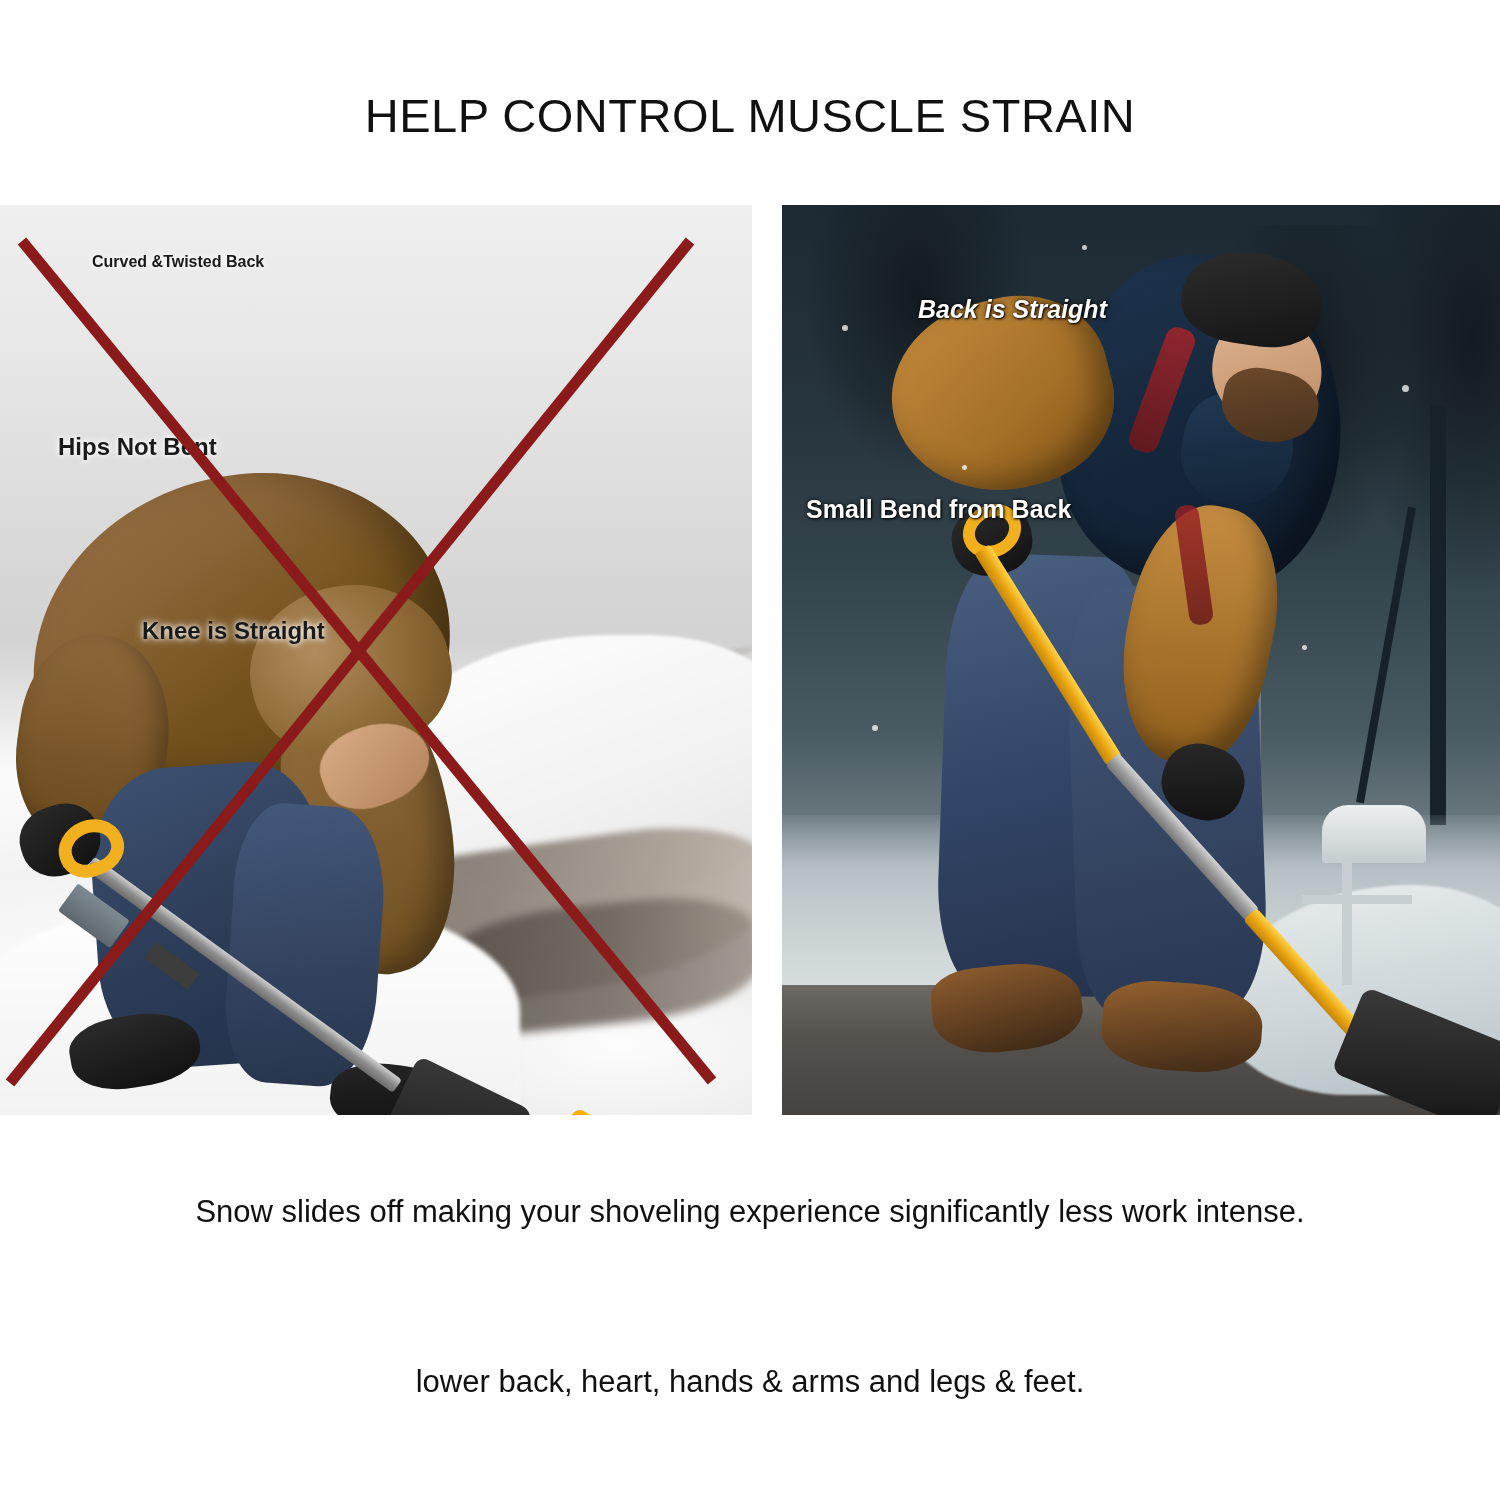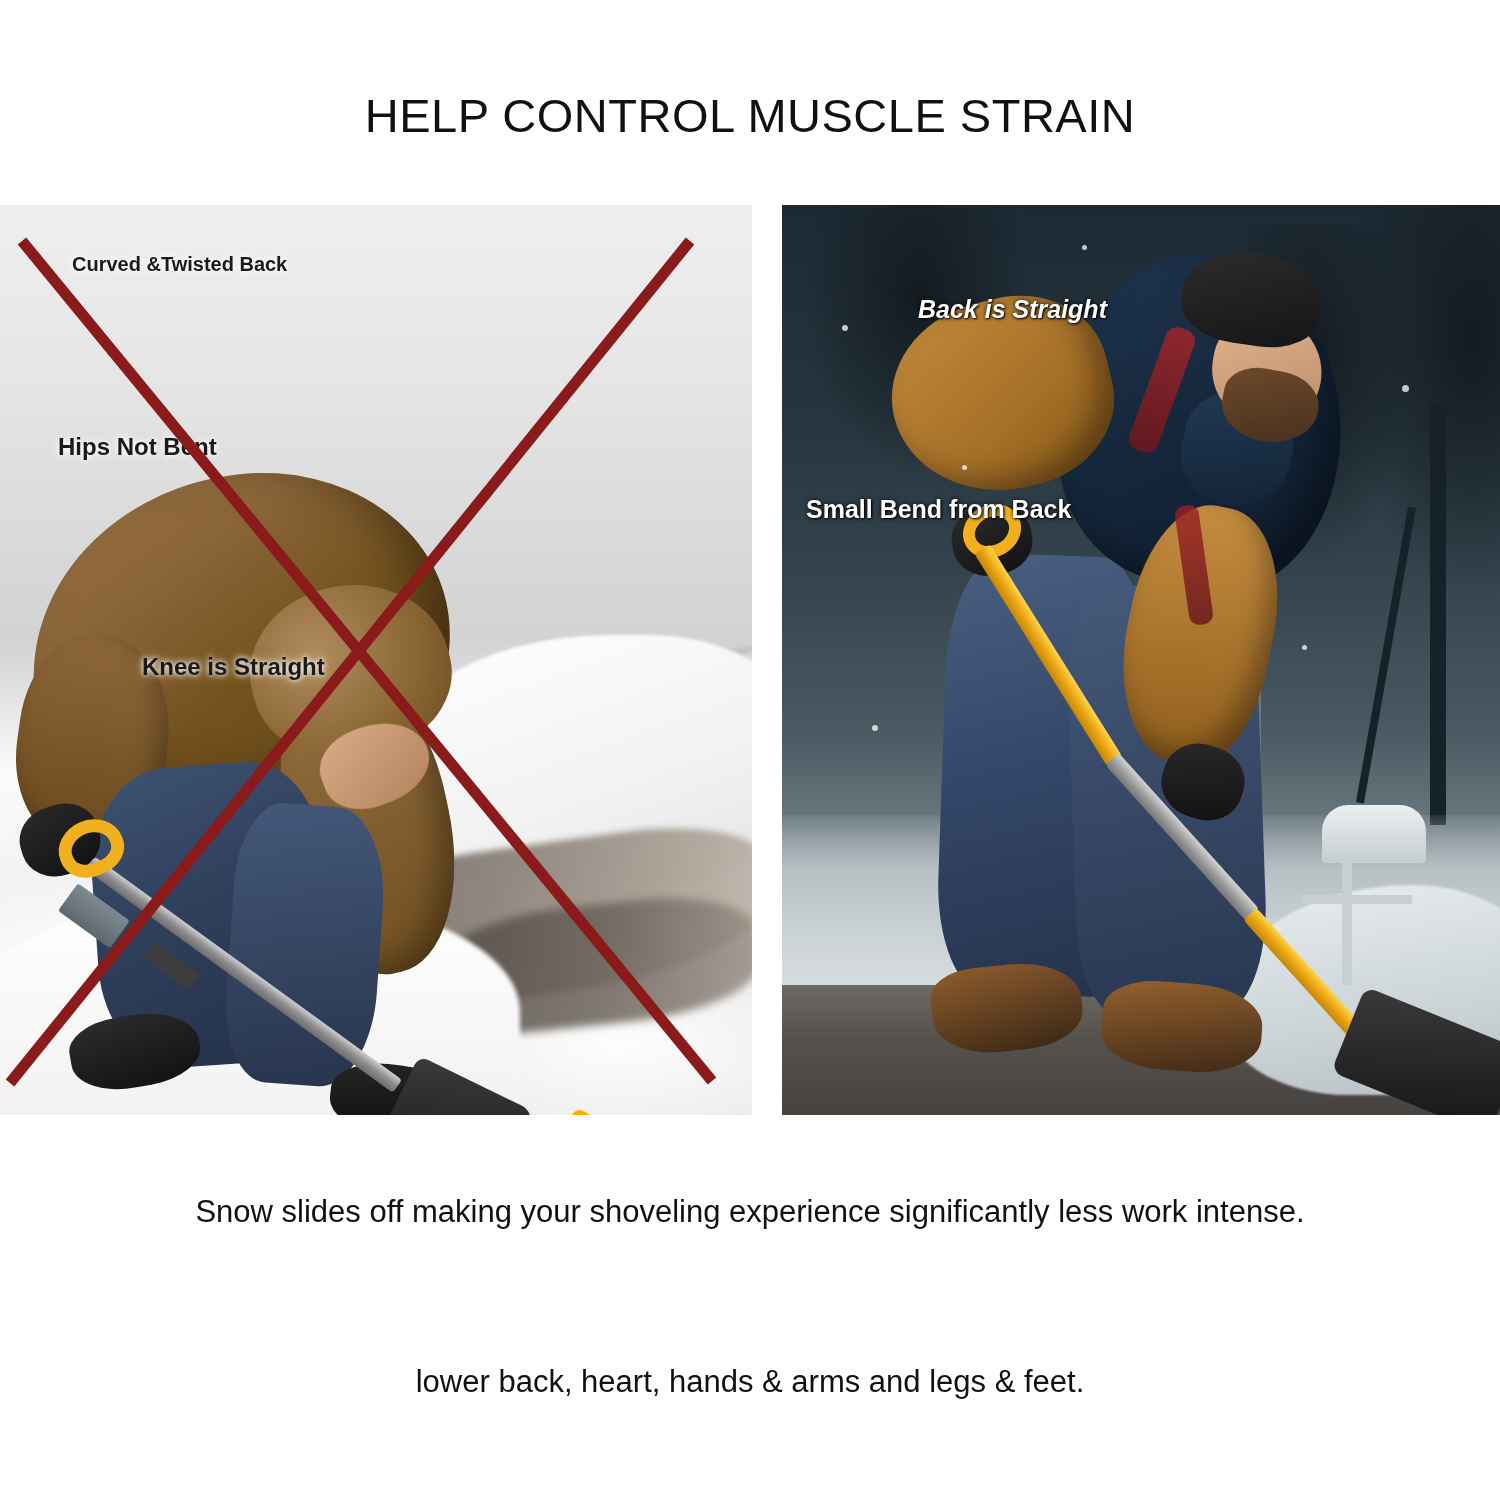--- a/index.html
+++ b/index.html
@@ -490,23 +490,23 @@
     <div class="lp-boot2"></div>
     <div class="lp-glove"></div>
 
     <div class="lp-shaft"></div>
     <div class="lp-shaft-label"></div>
     <div class="lp-shaft-label2"></div>
     <div class="lp-handle-grip"></div>
     <div class="lp-blade"></div>
     <div class="lp-orange1"></div>
 
-    <div class="label dark" style="left:72px; top:48px; font-size:20px;">Curved &amp;Twisted Back</div>
+    <div class="label dark" style="left:92px; top:48px; font-size:16px;">Curved &amp;Twisted Back</div>
     <div class="label dark" style="left:58px; top:228px; font-size:24px;">Hips Not Bent</div>
-    <div class="label dark" style="left:142px; top:412px; font-size:24px;margin-top:36px;">Knee is Straight</div>
+    <div class="label dark" style="left:142px; top:412px; font-size:24px;">Knee is Straight</div>
 
     <svg class="x-mark" width="752" height="910" viewBox="0 0 752 910">
       <line x1="22" y1="36" x2="712" y2="876" stroke="#8b1a1a" stroke-width="11"></line>
       <line x1="690" y1="36" x2="10" y2="878" stroke="#8b1a1a" stroke-width="11"></line>
     </svg>
   </div>
 
   <div class="panel panel-right">
     <div class="rp-bg"></div>
 

